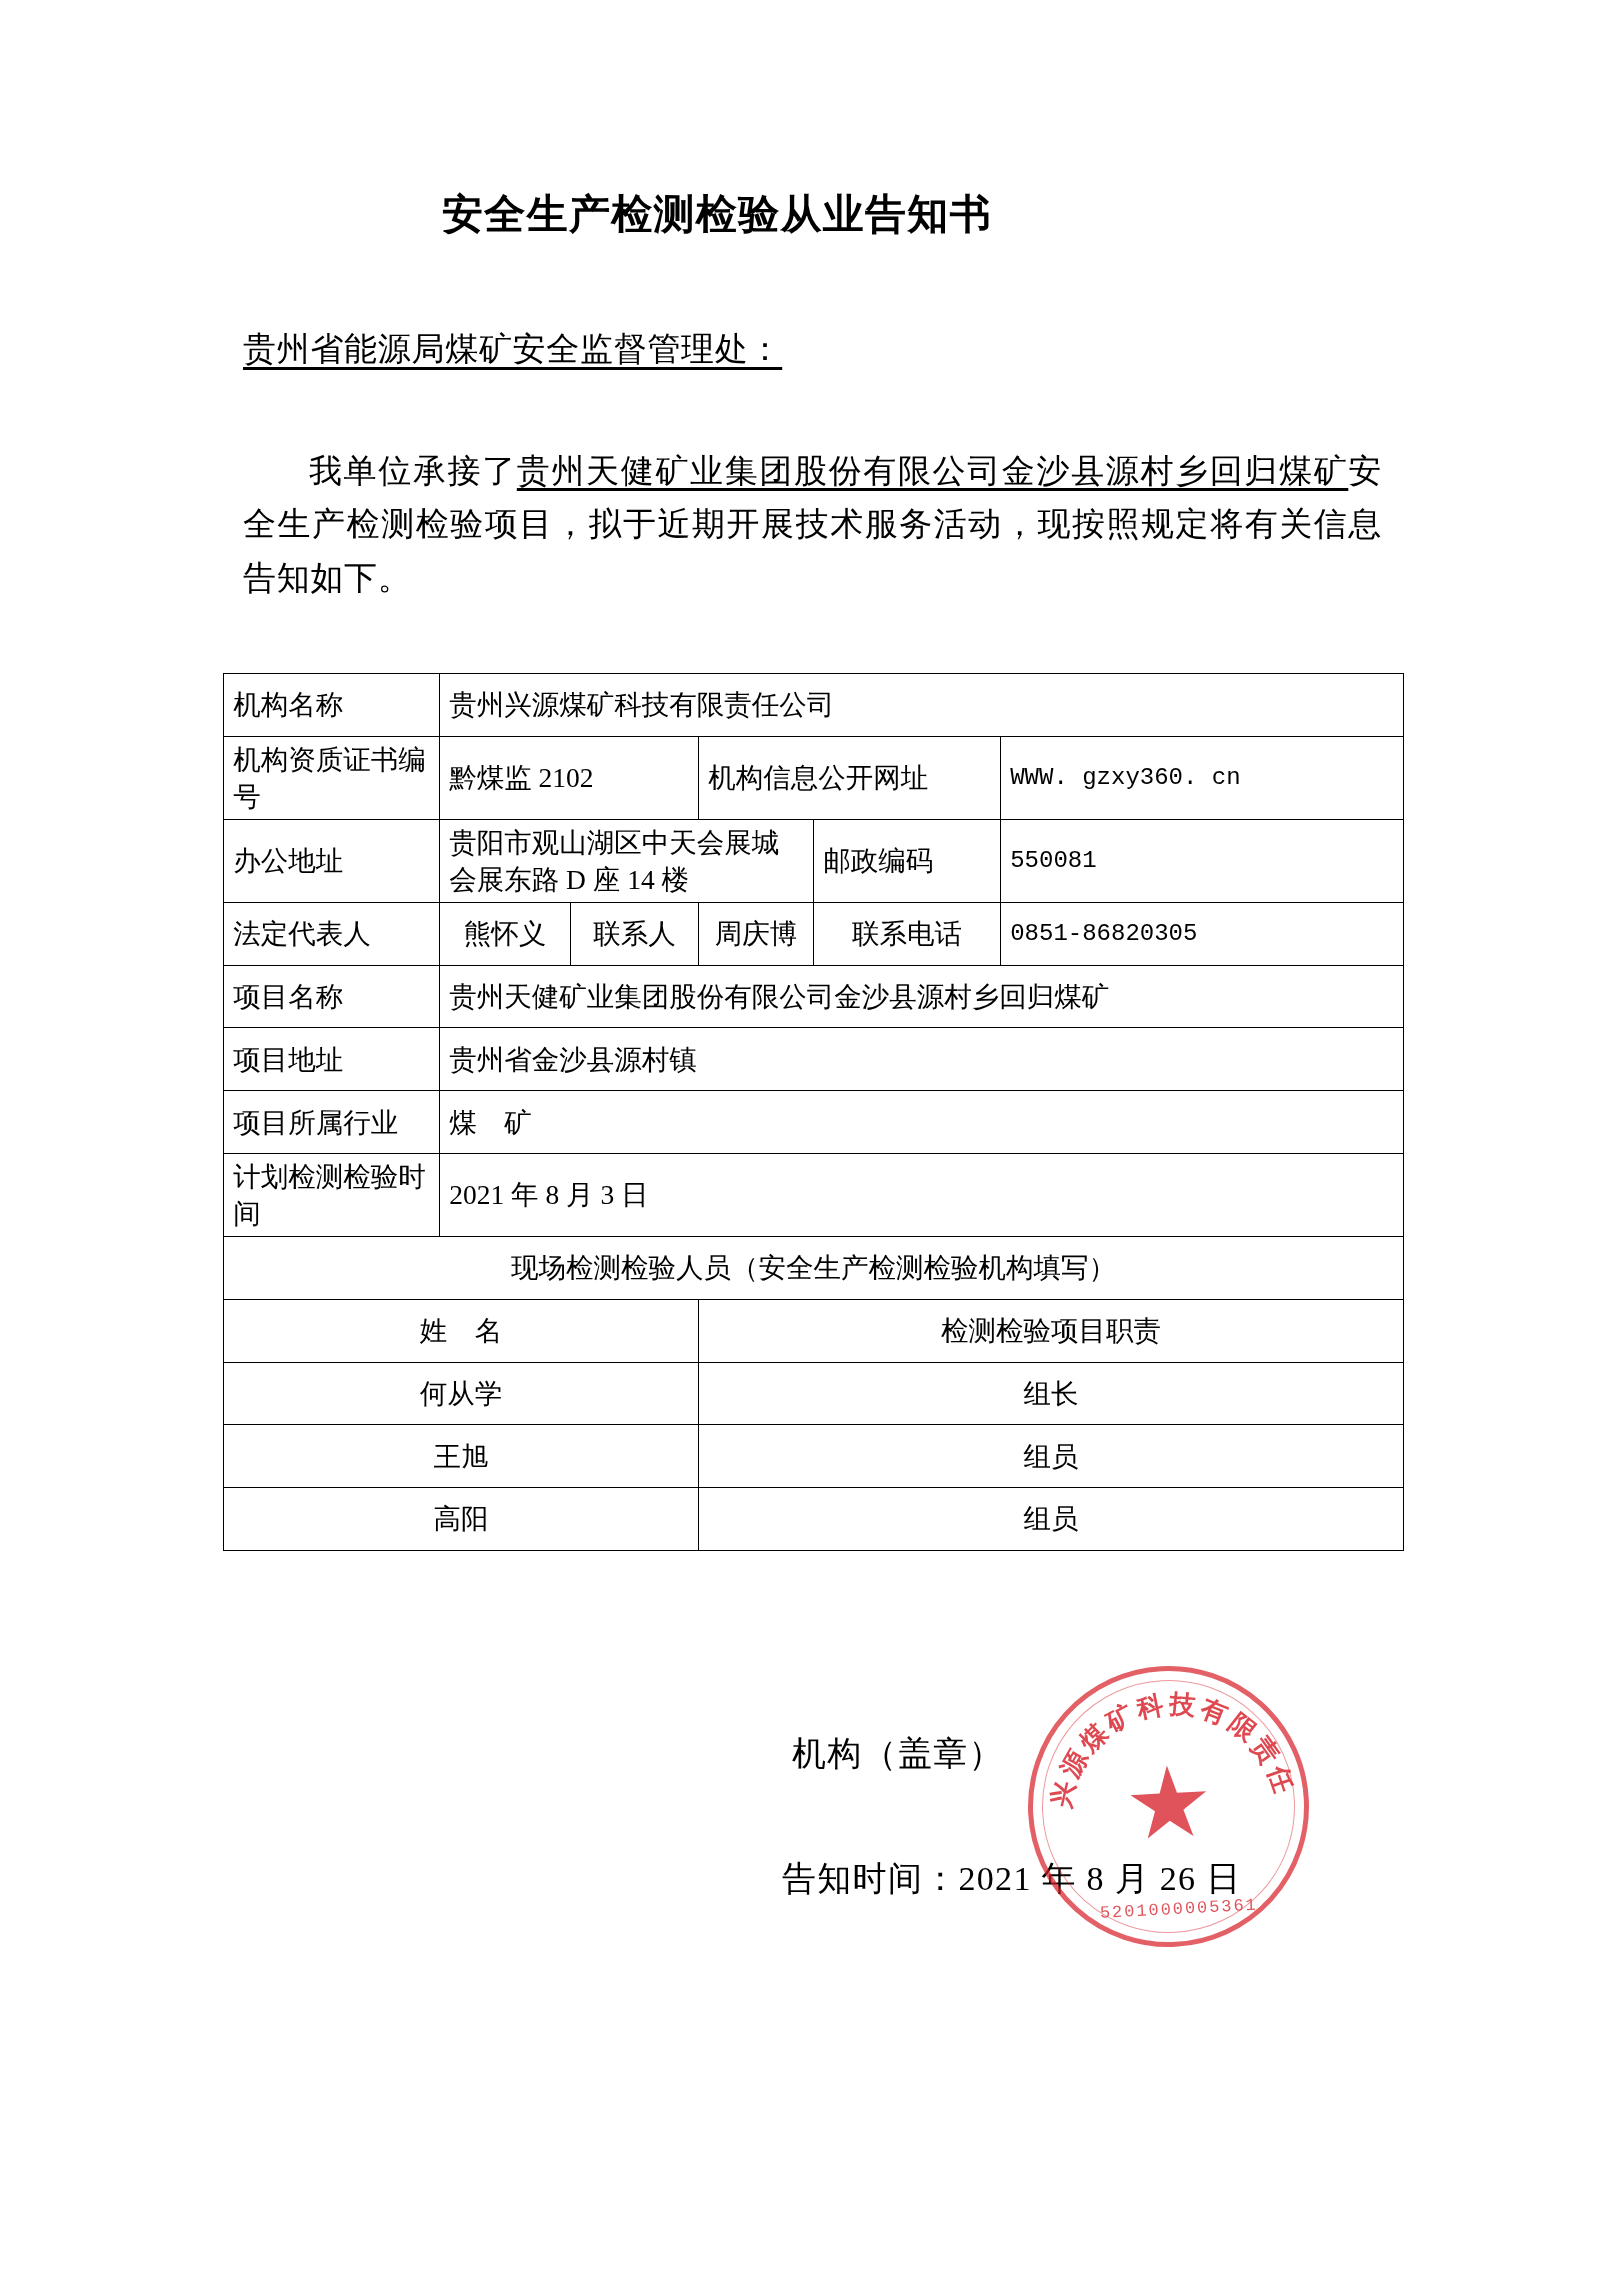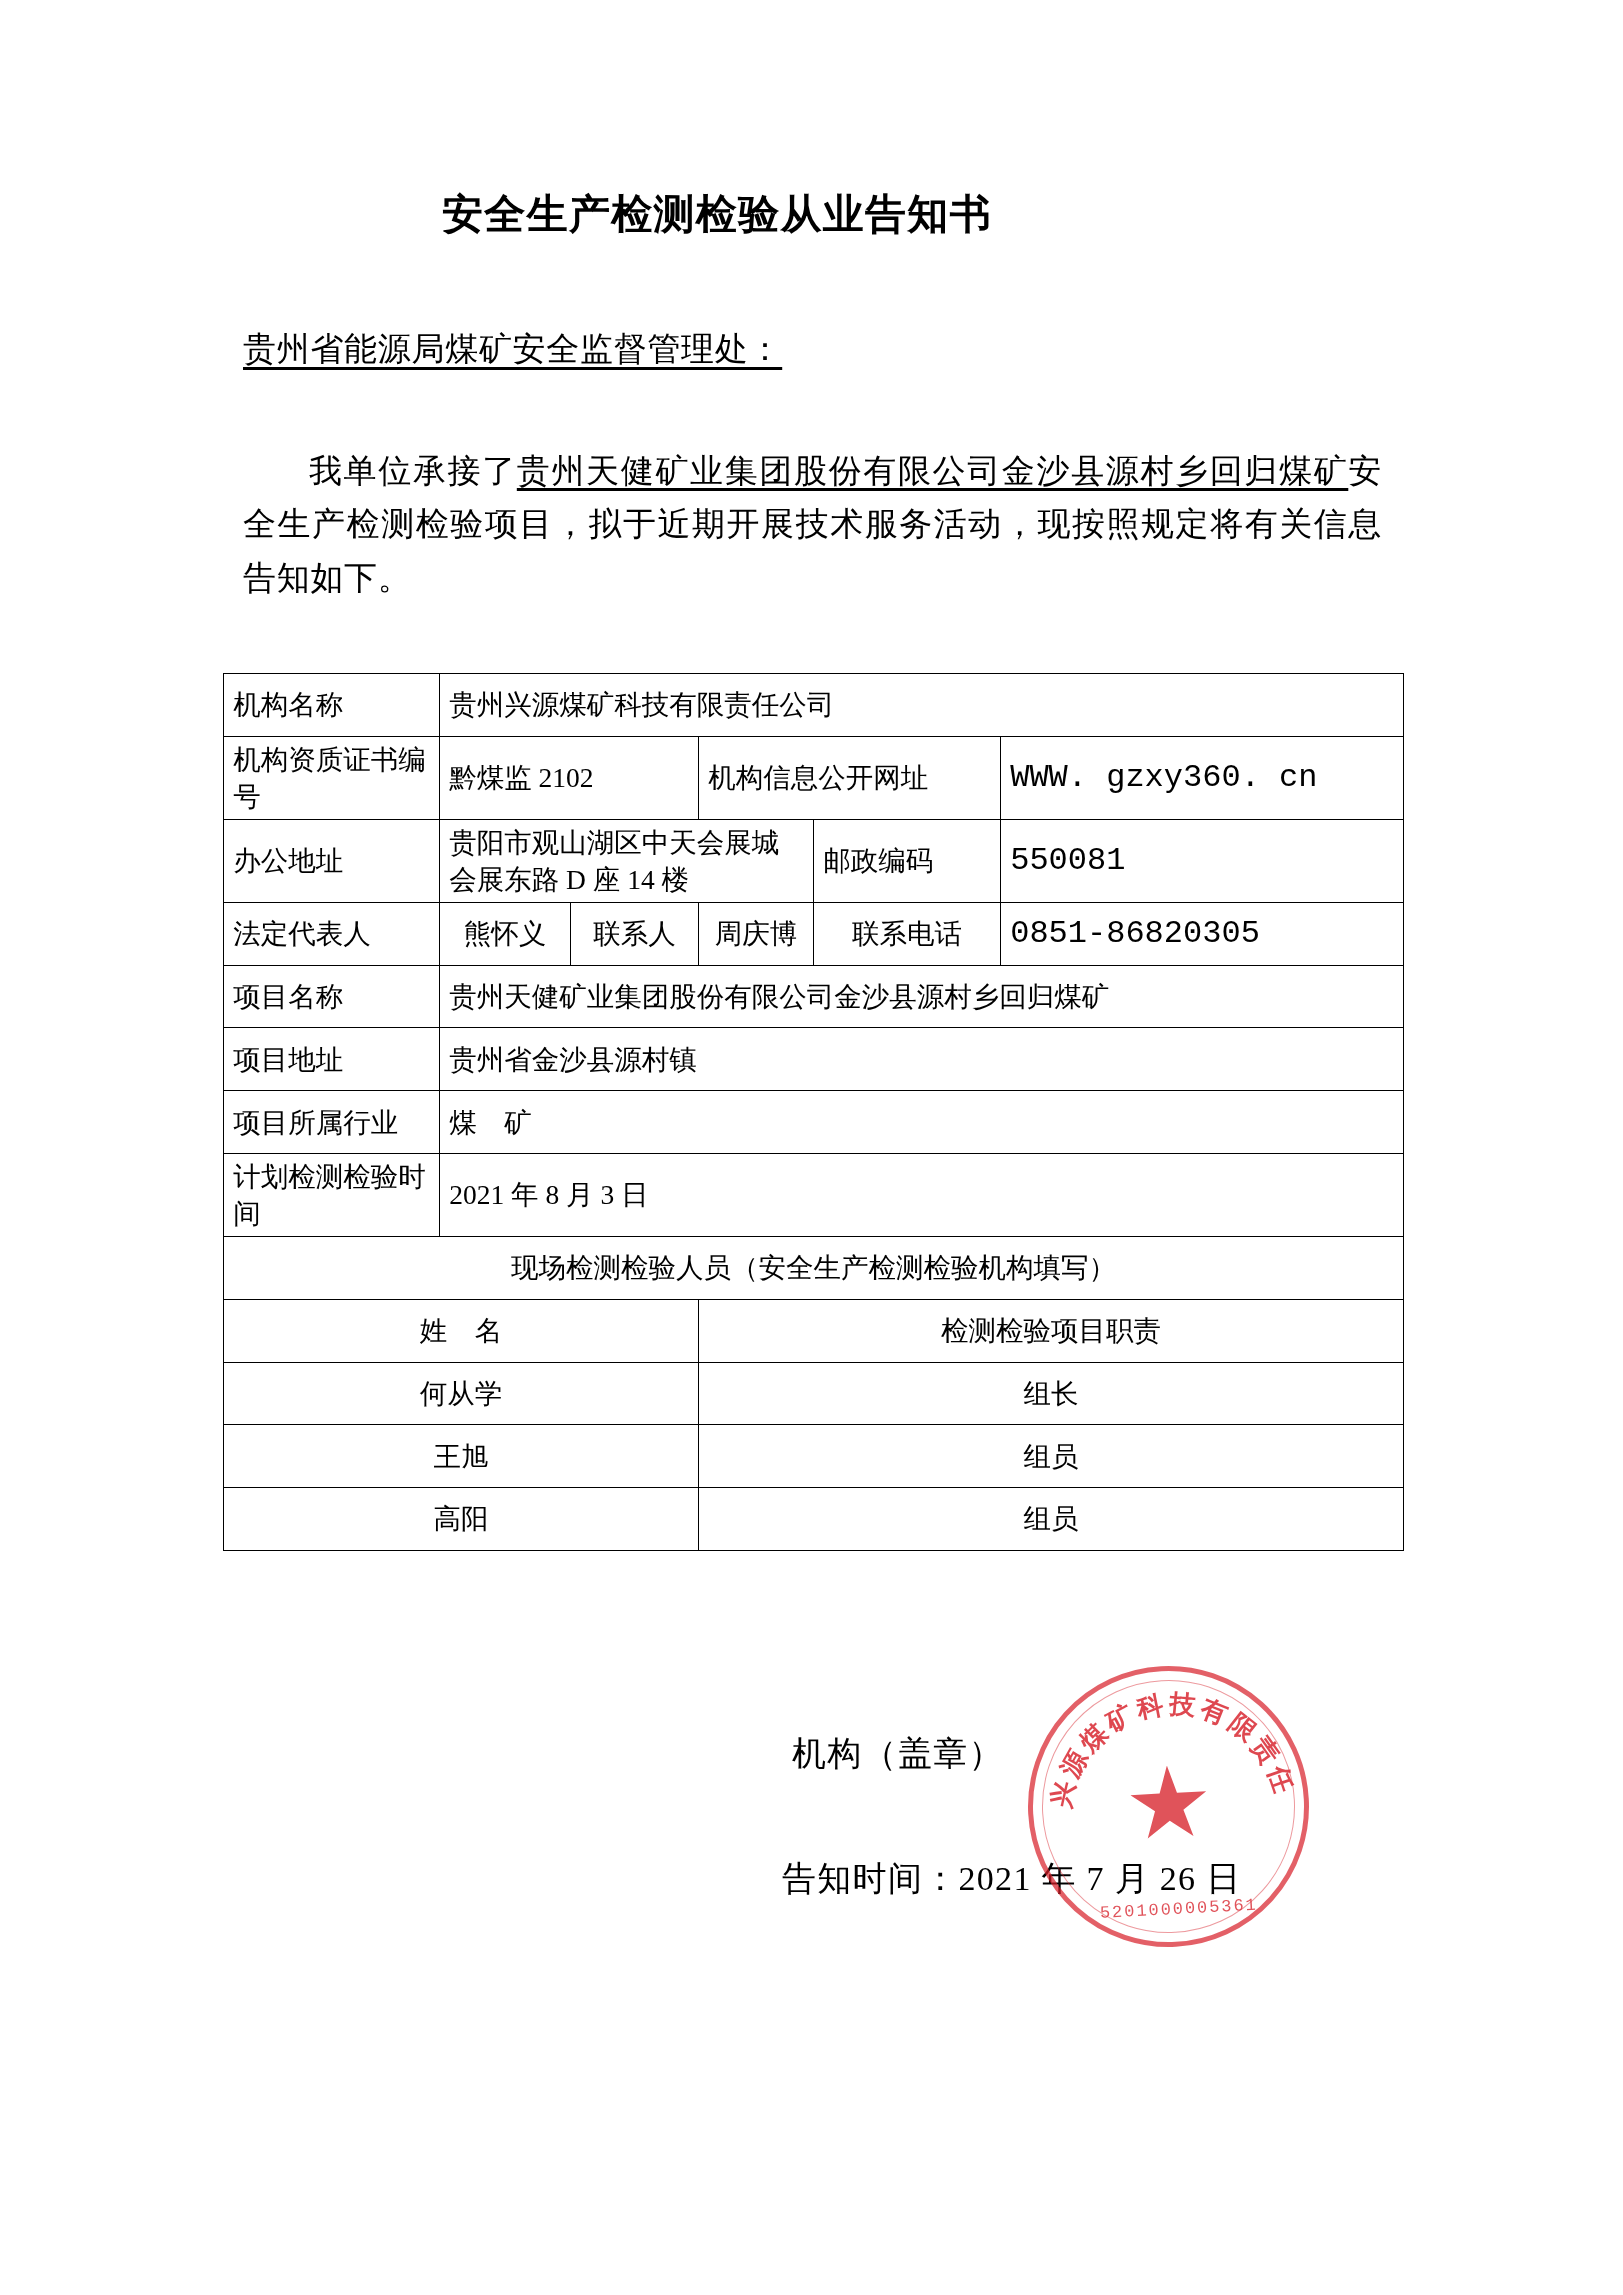--- a/index.html
+++ b/index.html
@@ -70,21 +70,21 @@
     border: 1.3px solid #000;
     height: 54px;
     padding: 3.9px 9.2px;
     vertical-align: middle;
     line-height: 1.35;
   }
   td.lbl { padding-left: 17px; }
   td.val { padding-left: 17px; }
   td.ctr { text-align: center; }
   .tall { height: 92px; }
-  .latin { font-family: "Liberation Mono", "DejaVu Sans Mono", monospace; font-size: 32px; }
+  .latin { font-family: "Liberation Mono", "DejaVu Sans Mono", monospace; font-size: 24px; }
 
   
   .sign-block {
     position: absolute;
     left: 792px;
     top: 1731px;
     font-size: 34px;
     letter-spacing: 1.3px;
   }
   .sign-line2 {
@@ -233,21 +233,21 @@
       <tr>
         <td class="ctr" colspan="3">高阳</td>
         <td class="ctr" colspan="3">组员</td>
       </tr>
     </tbody>
   </table>
 
   <div class="sign-block">机构（盖章）</div>
 
   <div class="sign-line2">
-    <span>告知时间：</span><span>2021 年  7 月 26 日</span>
+    <span>告知时间：</span><span>2021 年  8 月 26 日</span>
   </div>
 
   <div class="seal">
     <div class="inner-ring"></div>
     <svg class="arc-text" viewBox="0 0 430 430">
       <defs>
         <path id="arcTop" d="M 55,225 A 160,160 0 0 1 375,225"></path>
         <path id="arcBottom" d="M 85,255 A 135,135 0 0 0 345,255"></path>
       </defs>
       <text text-anchor="middle">

